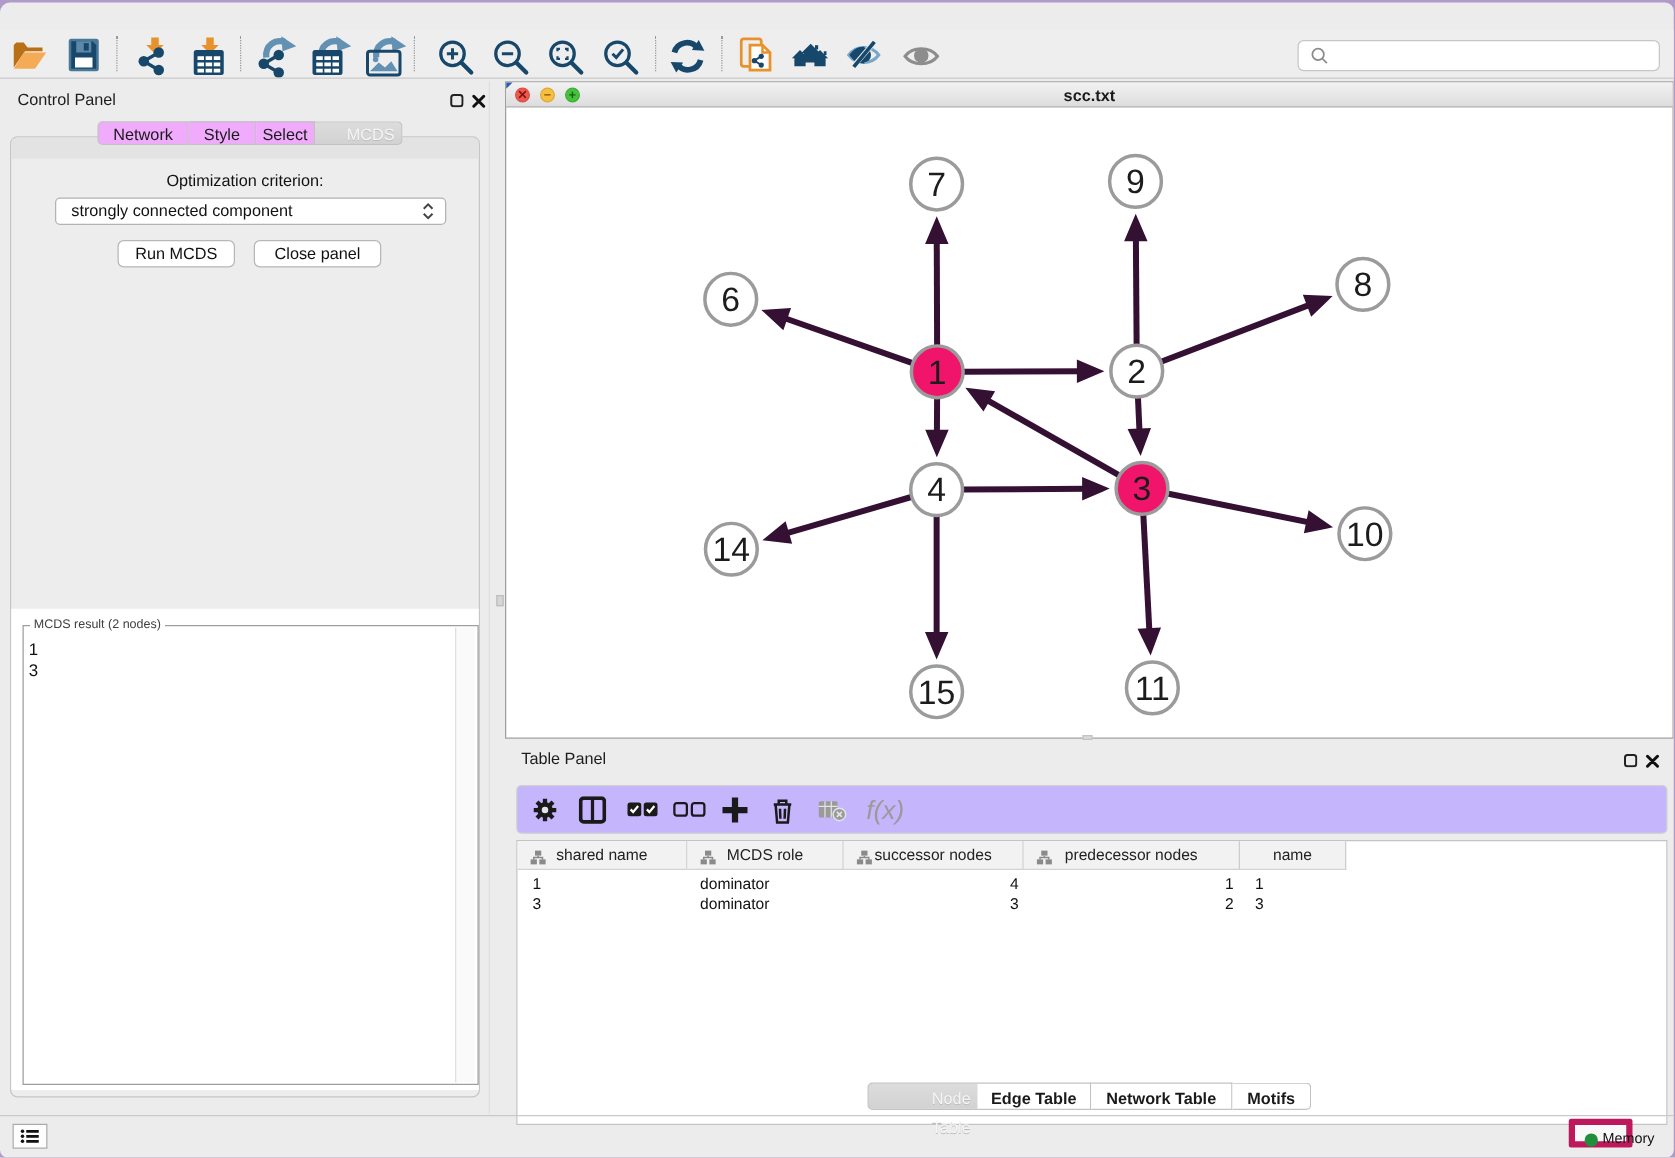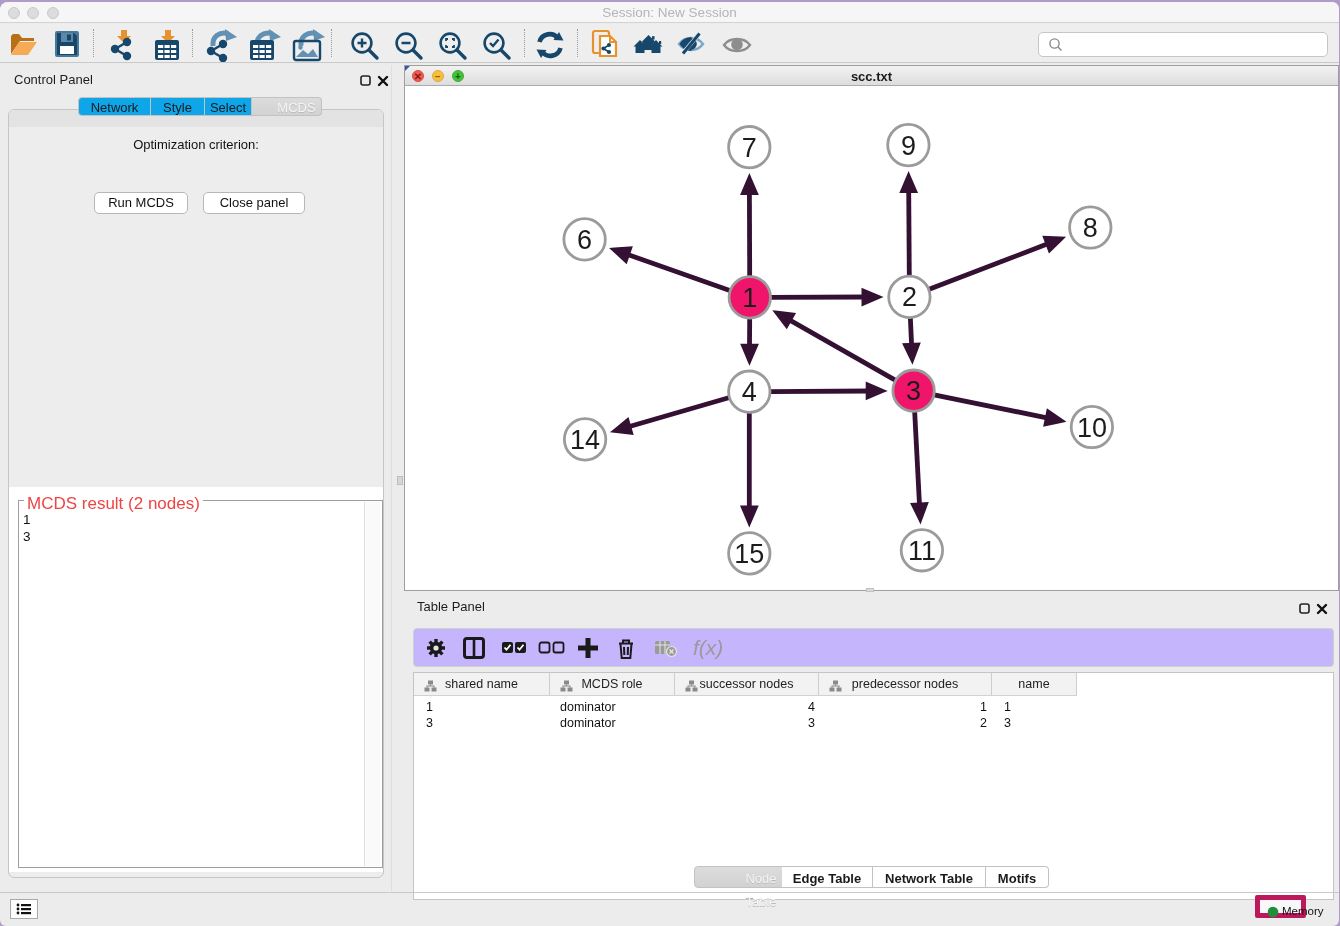--- a/index.html
+++ b/index.html
@@ -13,28 +13,28 @@
 #title { position:absolute; top:3px; width:100%; text-align:center; font-size:13.5px; color:#b5b5b5;}
 
 #toolbar { position:absolute; left:0; top:22px; width:100%; height:39px; background:#eeeeee; border-bottom:1px solid #c9c9c9; }
 .tsep { position:absolute; top:5px; height:28px; width:0; border-left:1px dotted #9a9a9a; }
 .ticon { position:absolute; top:4px; }
 #searchbox { position:absolute; left:1038px; top:8px; width:290px; height:25px; background:#fff; border:1px solid #c6c6c6; border-radius:5px; }
 
 #cp-title { position:absolute; left:14px; top:70px; font-size:13px; color:#1d1d1d; }
 #cp-box { position:absolute; left:8px; top:107px; width:376px; height:769px; border:1px solid #c6c6c6; border-radius:6px; background:#ededed; }
 #cp-strip { position:absolute; left:9px; top:108px; width:374px; height:17px; background:#e3e3e3; border-radius:5px 5px 0 0; }
-.tab { position:absolute; top:95px; height:19px; background:#0ea5e9; border:1px solid #c2c2c2; font-size:13px; color:#1a1a1a; text-align:center; line-height:19px; }
+.tab { position:absolute; top:95px; height:19px; background:#f0abfc; border:1px solid #c2c2c2; font-size:13px; color:#1a1a1a; text-align:center; line-height:19px; }
 .tabsel { background:linear-gradient(#dcdcdc,#d2d2d2); color:#f5f5f5; text-shadow:0 1px 0 #bbb; }
 #optlabel { position:absolute; left:8px; top:135px; width:376px; text-align:center; font-size:13px; color:#111; }
 #dropdown { position:absolute; left:44px; top:156px; width:313px; height:22px; background:#fff; border:1px solid #b3b3b3; border-radius:4px; font-size:13px; color:#111; line-height:20px; padding-left:12px; }
 .btn { position:absolute; height:22px; background:#fff; border:1px solid #b7b7b7; border-radius:5px; font-size:13px; color:#111; text-align:center; line-height:20px; }
 #whitepan { position:absolute; left:9px; top:485px; width:374px; height:385px; background:#fff; }
 #fieldset { position:absolute; left:18px; top:498px; width:365px; height:368px; border:1px solid #9e9e9e; }
-#fieldlabel { position:absolute; left:24px; top:492px; background:#fff; padding:0 3px; font-size:17px; color:#ef4444; }
+#fieldlabel { position:absolute; left:24px; top:492px; background:#fff; padding:0 3px; font-size:10px; color:#404040; }
 #mcds-scroll { position:absolute; left:364px; top:500px; width:16px; height:364px; background:#fafafa; border-left:1px solid #e0e0e0; }
 #mcds-text { position:absolute; left:23px; top:510px; font-size:13.5px; color:#111; line-height:16.5px; }
 
 #net { position:absolute; left:404px; top:63px; width:935px; height:526px; border:1px solid #9f9f9f; background:#fff; }
 #net-tb { position:absolute; left:0; top:0; width:100%; height:20px; background:linear-gradient(#f2f2f2,#dddddd); border-bottom:1px solid #ababab; }
 #net-title { position:absolute; top:2.5px; width:100%; text-align:center; font-size:13px; font-weight:bold; color:#1a1a1a; }
 .mac { position:absolute; top:3.5px; width:12px; height:12px; border-radius:50%; font-size:10px; font-weight:bold; line-height:11.5px; text-align:center; }
 
 #tp-title { position:absolute; left:417px; top:597px; font-size:13px; color:#1d1d1d; }
 #tp-toolbar { position:absolute; left:413px; top:626px; width:921px; height:39px; background:#c4b5fd; border:1px solid #d0d0d0; border-radius:4px; }
@@ -43,26 +43,20 @@
 .td { position:absolute; font-size:12.5px; color:#111; height:16px; line-height:16px; }
 .btab { position:absolute; top:864px; height:22px; background:#fff; border:1px solid #c2c2c2; font-size:13px; font-weight:bold; color:#1a1a1a; text-align:center; line-height:23px; }
 
 #statusline { position:absolute; left:0; top:890px; width:100%; border-top:1px solid #c9c9c9; }
 #listbtn { position:absolute; left:10px; top:897px; width:28px; height:20px; background:#fdfdfd; border:1px solid #a9a9a9; }
 #membtn { position:absolute; left:1255px; top:893px; width:51px; height:23px; background:#f8f8f8; border:5px solid #be185d; border-radius:2px; font-size:12px; color:#111; }
 svg text { font-family:"Liberation Sans", sans-serif; }
 </style></head>
 <body>
 <div id="win">
-  <div id="titlebar">
-    <div class="tl" style="left:7.5px"></div>
-    <div class="tl" style="left:26.5px"></div>
-    <div class="tl" style="left:46.5px"></div>
-    <div id="title">Session: New Session</div>
-  </div>
   <div id="toolbar">
     <svg class="ticon" style="left:8px" width="30" height="32" viewBox="0 0 30 32">
         <path d="M3 8 L3 26 L12 13 L26 13 L26 10 L14 10 L11 6 L5 6 Z" fill="#b96f16"></path>
 <path d="M3 27 L11 14 L29 14 L20 27 Z" fill="#f5ab55"></path>
       </svg>
     <svg class="ticon" style="left:52px" width="30" height="32" viewBox="0 0 30 32">
         <rect x="3" y="3" width="24" height="26" rx="2" fill="#4a7899"></rect>
 <path d="M5 5 h17 l3 3 v19 h-20 Z" fill="#17486b"></path>
 <rect x="9" y="5" width="12" height="9" fill="#5e88a8"></rect>
         <rect x="15" y="6.5" width="4" height="6" fill="#17486b"></rect>
@@ -229,20 +223,26 @@
   <svg class="abs" style="left:377px;top:73px" width="12" height="12" viewBox="0 0 12 12">
       <path d="M2 2 L10 10 M10 2 L2 10" stroke="#111" stroke-width="2.4" stroke-linecap="round"></path>
     </svg>
   <div id="cp-box"></div>
   <div id="cp-strip"></div>
   <div class="tab" style="left:78px;width:73px;border-radius:4px 0 0 4px;">Network</div>
   <div class="tab" style="left:151px;width:54px;border-left:none;">Style</div>
   <div class="tab" style="left:205px;width:47px;border-left:none;">Select</div>
   <div class="tab tabsel" style="left:252px;width:70px;border-left:none;border-radius:0 4px 4px 0;padding-left:20px;">MCDS</div>
   <div id="optlabel">Optimization criterion:</div>
+  <div id="dropdown">strongly connected component
+    <svg width="11" height="14" style="position:absolute;right:8px;top:3px" viewBox="0 0 11 14">
+        <path d="M2 5 L5.5 1.5 L9 5" fill="none" stroke="#444" stroke-width="1.6"></path>
+        <path d="M2 9 L5.5 12.5 L9 9" fill="none" stroke="#444" stroke-width="1.6"></path>
+      </svg>
+  </div>
   <div class="btn" style="left:94px;top:190px;width:94px;">Run MCDS</div>
   <div class="btn" style="left:203px;top:190px;width:102px;">Close panel</div>
   <div id="whitepan"></div>
   <div id="fieldset"></div>
   <div id="fieldlabel">MCDS result (2 nodes)</div>
   <div id="mcds-scroll"></div>
   <div id="mcds-text">1<br>3</div>
 
   <div id="net">
     <div id="net-tb">

